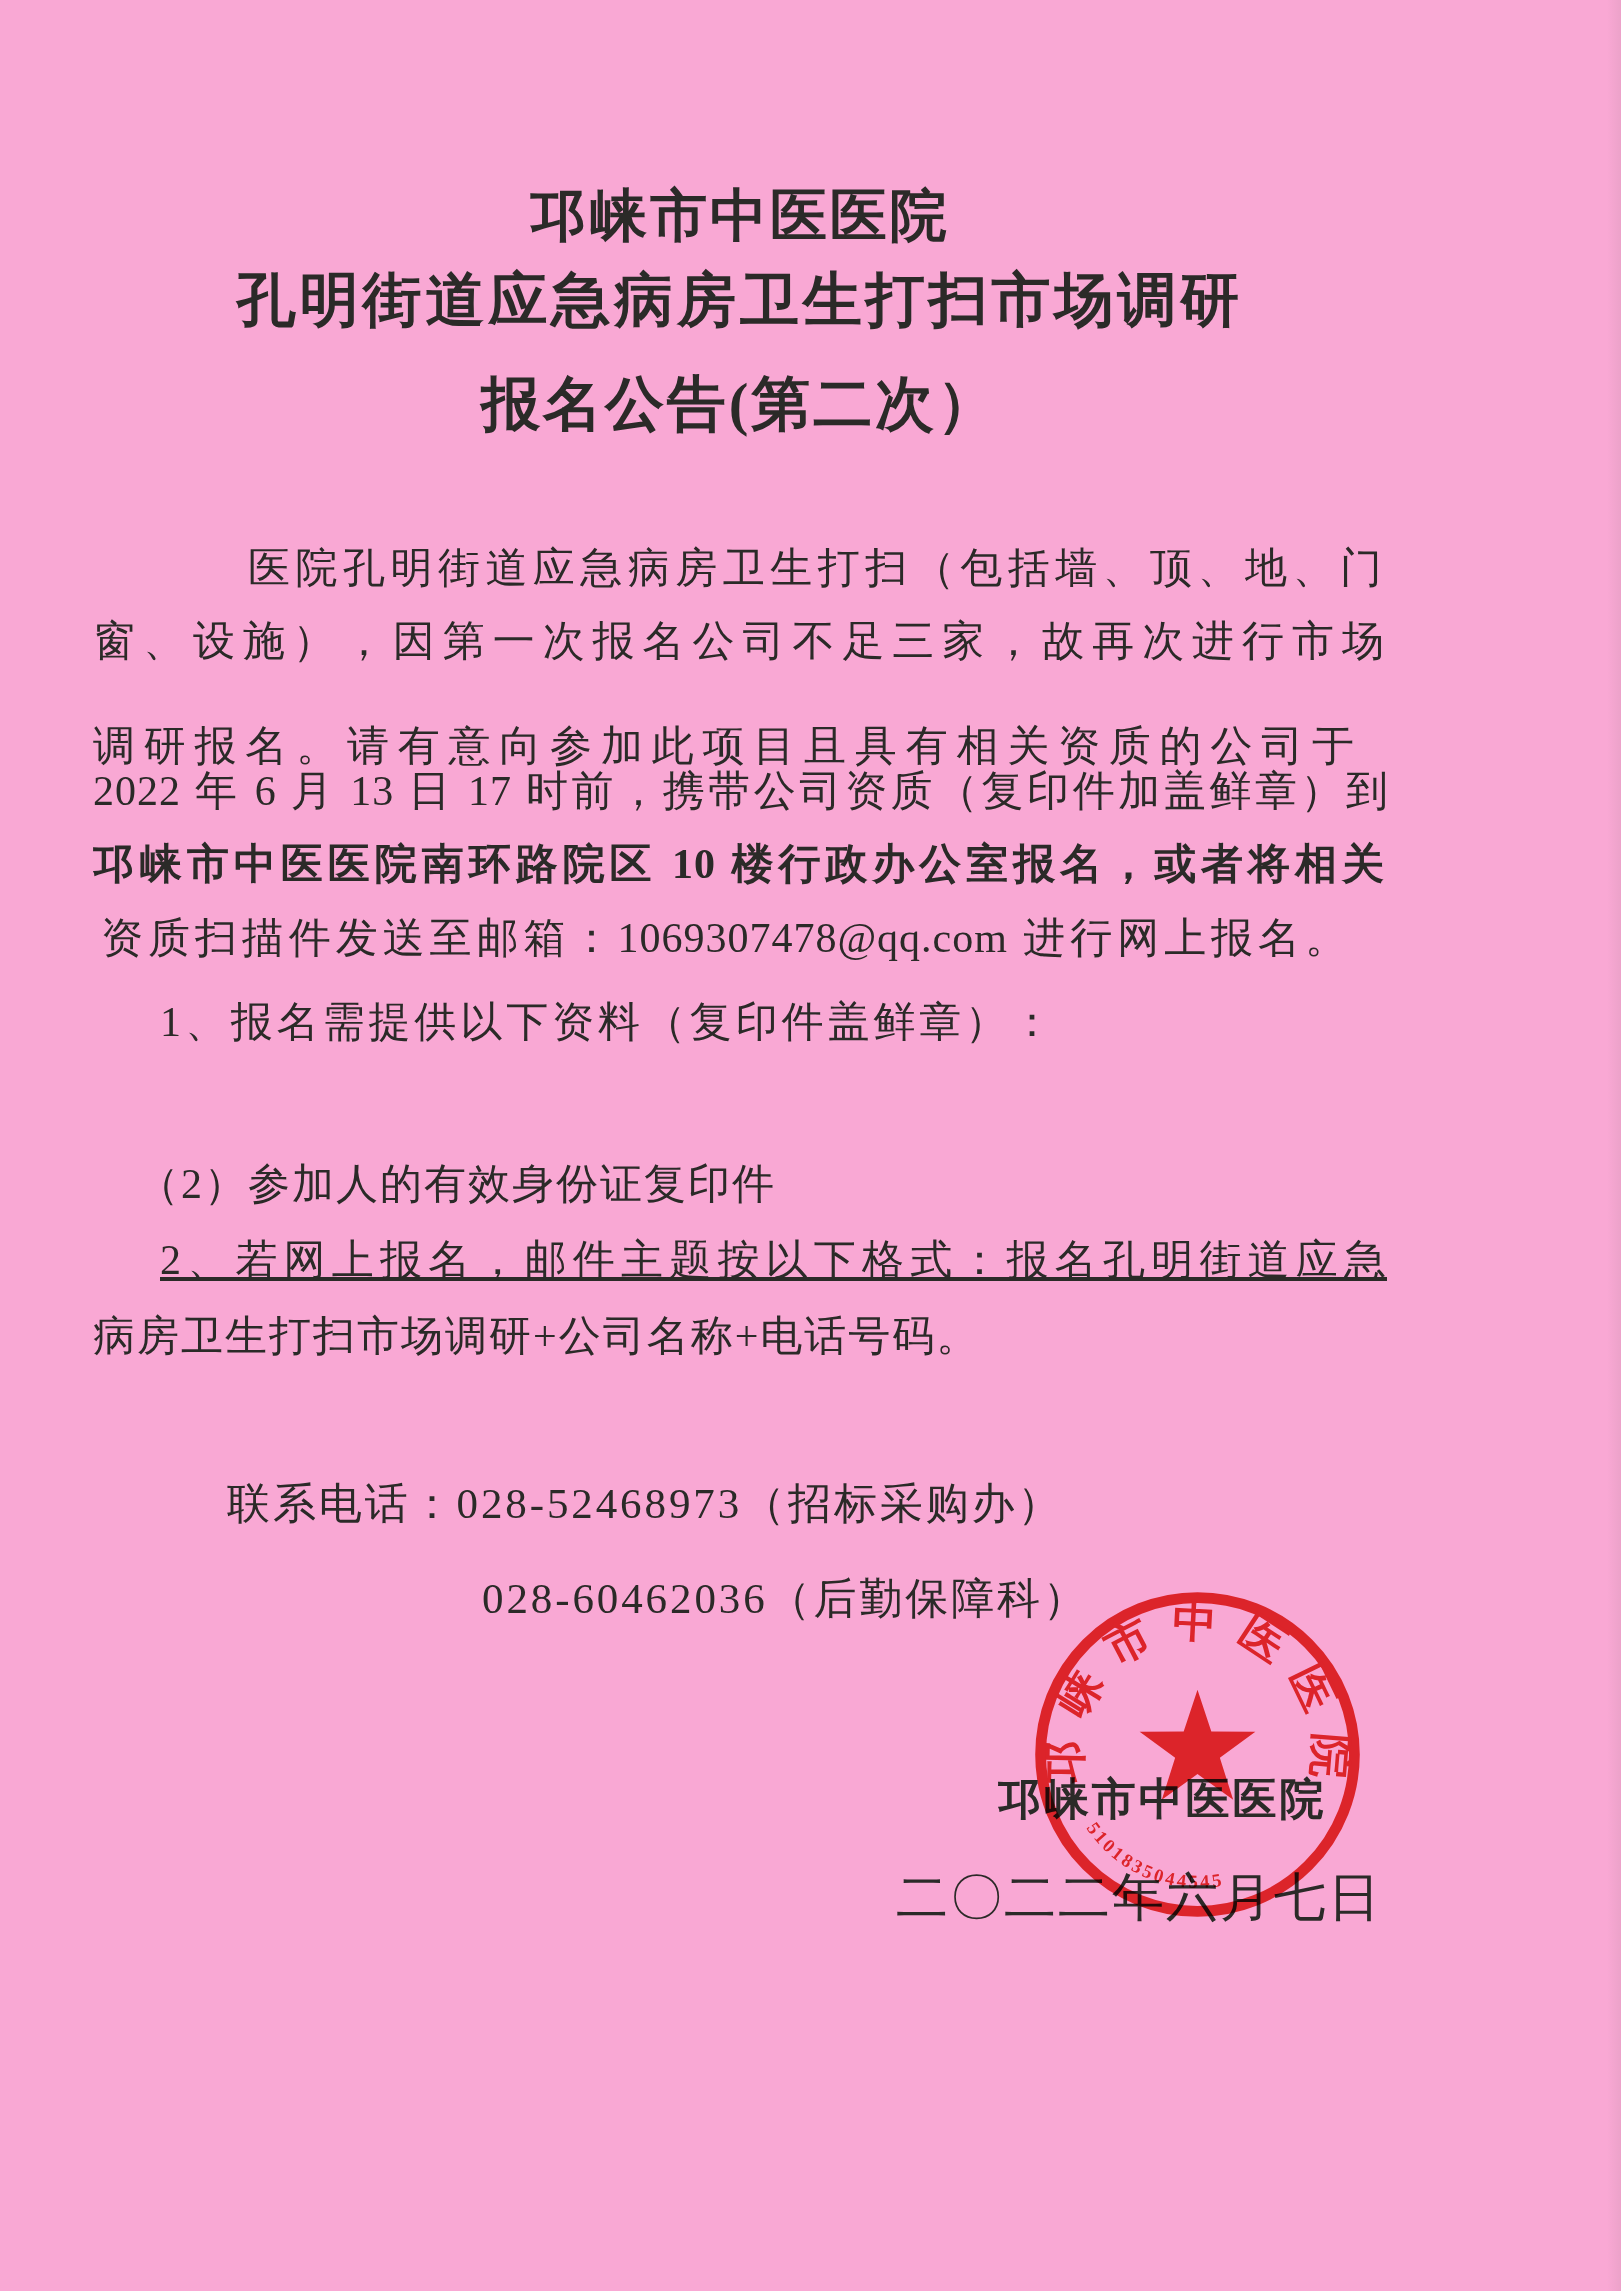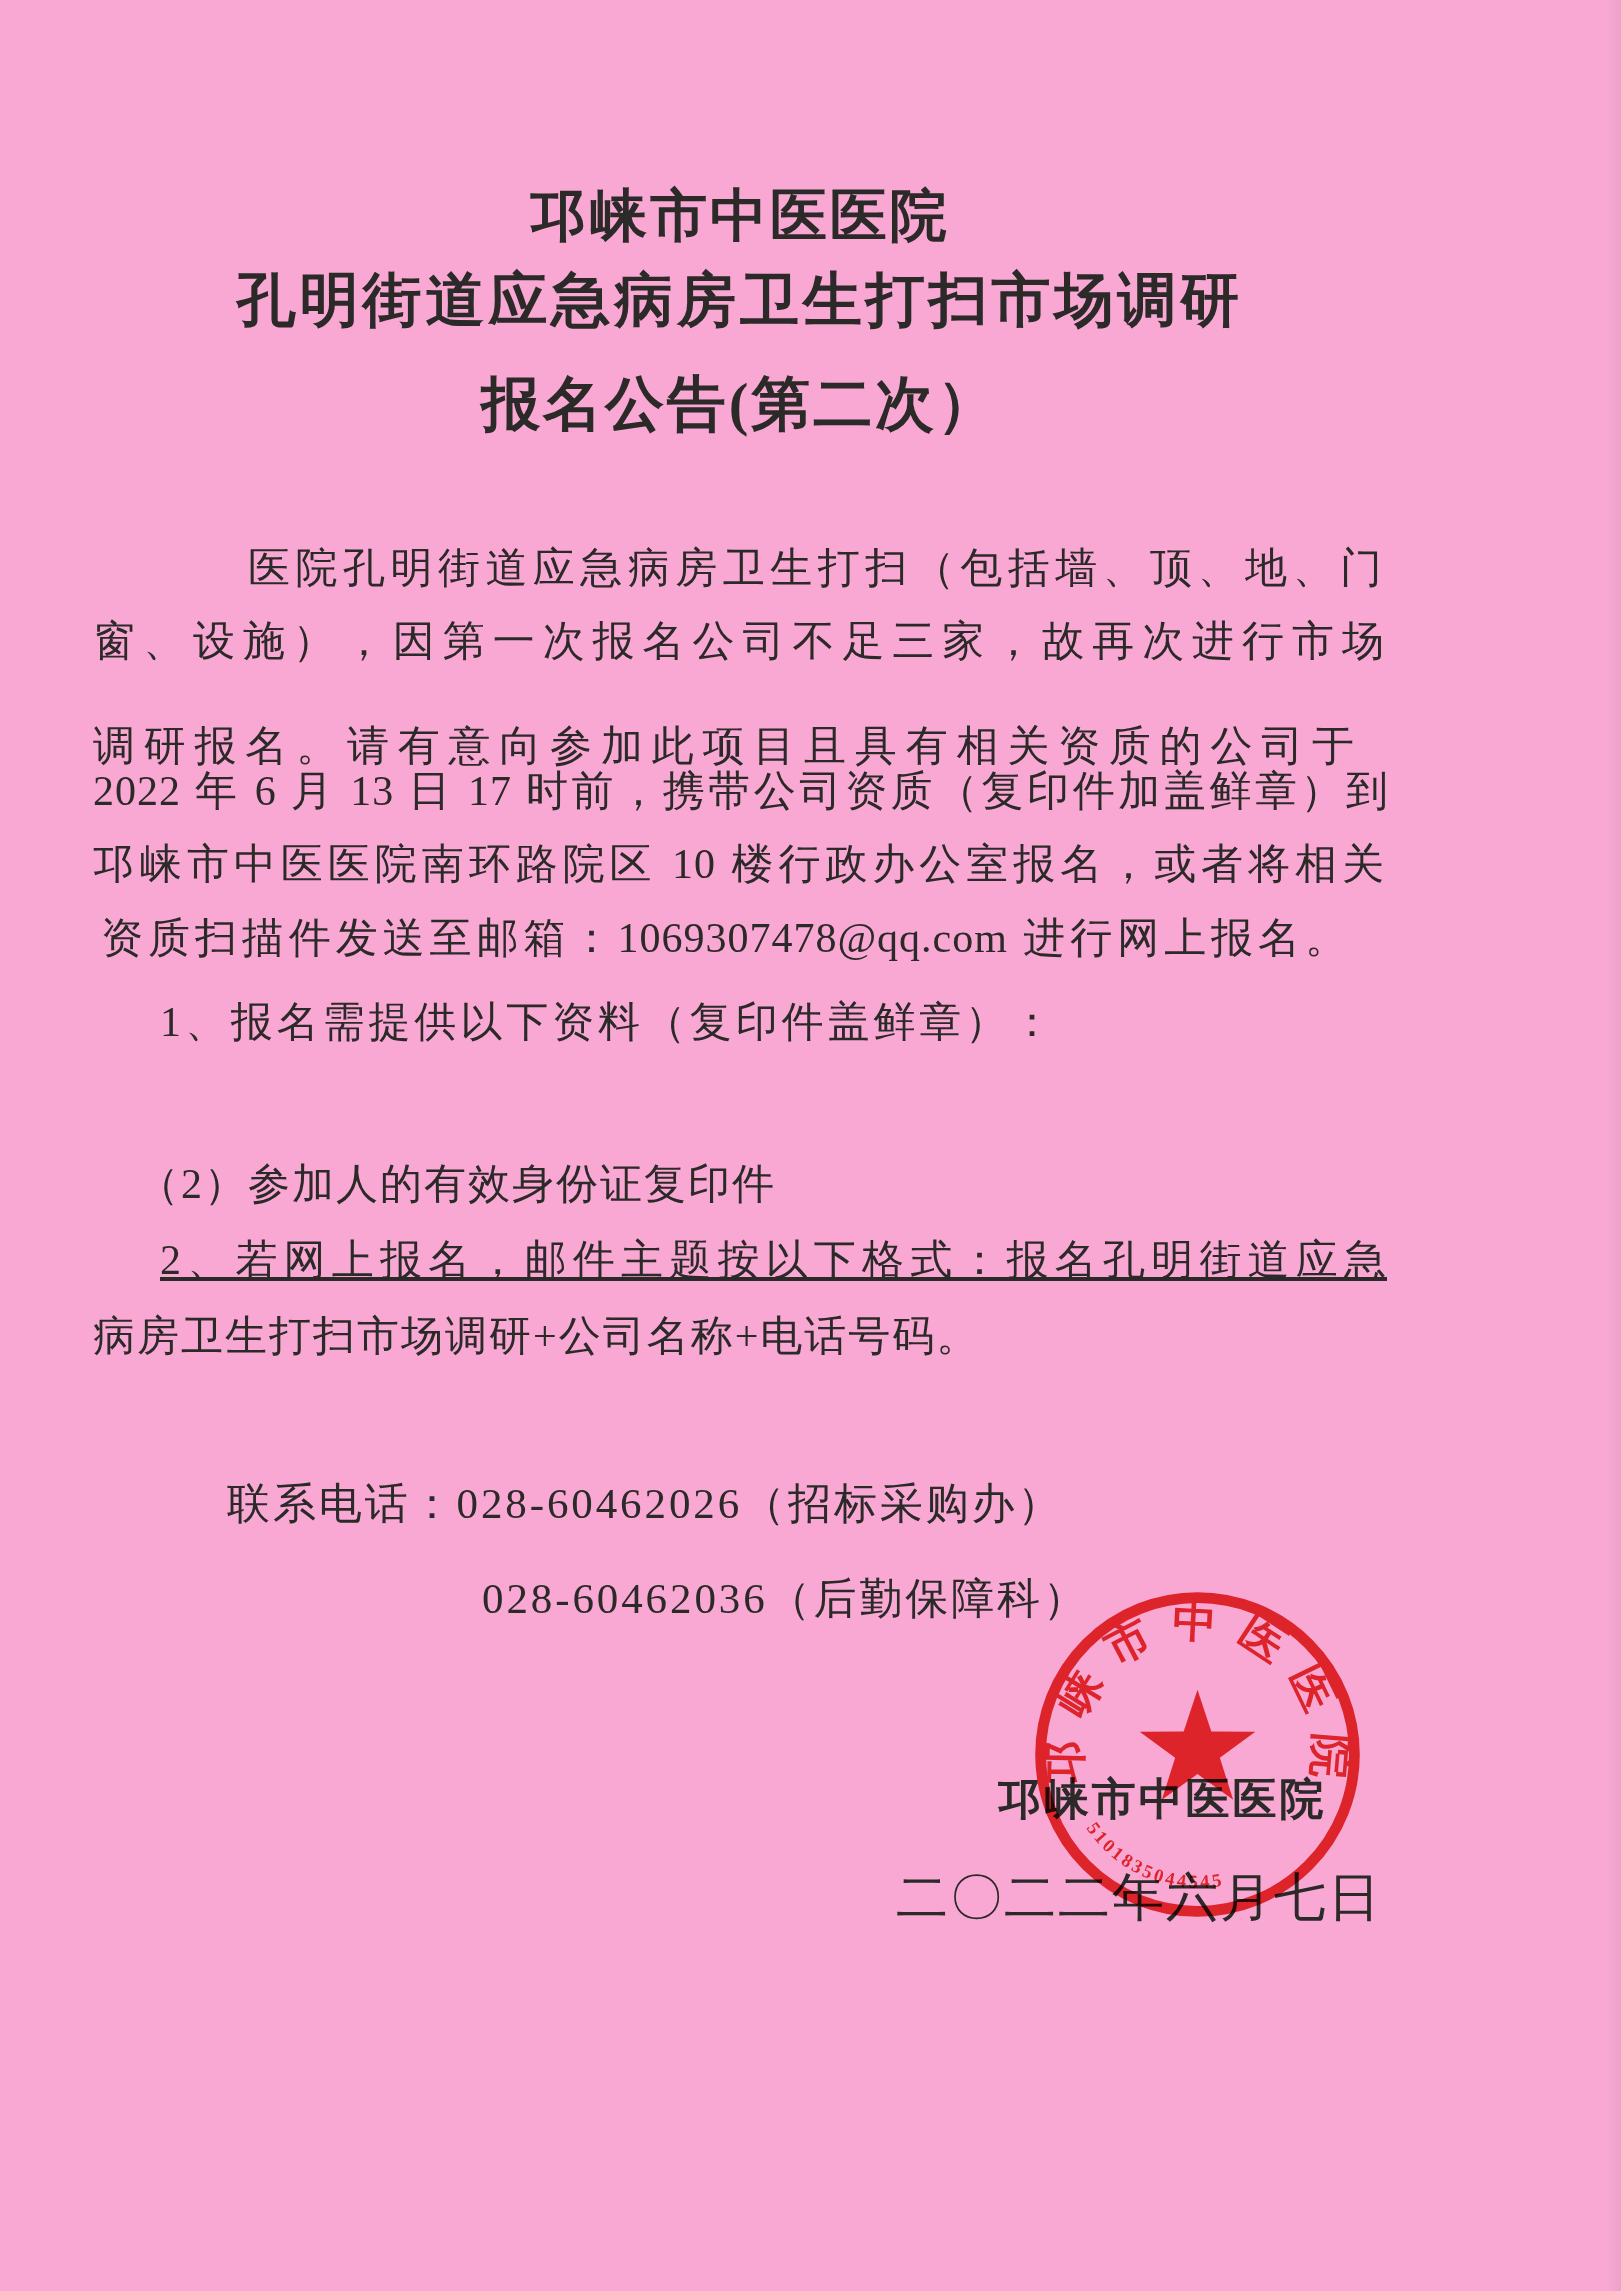--- a/index.html
+++ b/index.html
@@ -33,21 +33,21 @@
     font-size:42px;
     line-height:59px;
     letter-spacing:1px;
   }
   .just { text-align:justify; text-align-last:justify; }
 
   .bl1  { top:539px;  left:248px; width:1135px; }
   .bl2  { top:612px;  left:93px;  width:1292px; }
   .bl3  { top:684px;  left:93px;  width:1262px;margin-top:33px; }
   .bl4  { top:762px;  left:93px;  width:1296px; }
-  .bl5  { top:835px;  left:93px;  width:1292px; }
+  .bl5  { top:835px;  left:93px;  width:1292px;font-weight:bold; }
   .bl6  { top:909px;  left:93px;  width:1247px;margin-left:8px; }
   .bl7  { top:993px; left:160px; width:894px;  }
   .bl8  { top:1066px; left:137px; letter-spacing:2px; }
   .bl9  { top:1155px; left:137px; letter-spacing:2px; }
   .bl10 { top:1231px; left:160px; width:1227px;text-decoration:underline; }
   .bl11 { top:1307px; left:93px;  letter-spacing:2px;text-align:right; }
 
   .contact {
     font-size:43px;
     letter-spacing:2.9px;
@@ -100,21 +100,21 @@
   <div class="abs bline just bl1">医院孔明街道应急病房卫生打扫（包括墙、顶、地、门</div>
   <div class="abs bline just bl3">调研报名。请有意向参加此项目且具有相关资质的公司于</div>
   <div class="abs bline just bl4">2022 年 6 月 13 日 17 时前，携带公司资质（复印件加盖鲜章）到</div>
   <div class="abs bline just bl5">邛崃市中医医院南环路院区 10 楼行政办公室报名，或者将相关</div>
   <div class="abs bline just bl6">资质扫描件发送至邮箱：1069307478@qq.com 进行网上报名。</div>
   <div class="abs bline just bl7">1、报名需提供以下资料（复印件盖鲜章）：</div>
   <div class="abs bline bl9">（2）参加人的有效身份证复印件</div>
   <div class="abs bline just bl10">2、若网上报名，邮件主题按以下格式：报名孔明街道应急</div>
   <div class="abs bline bl11">病房卫生打扫市场调研+公司名称+电话号码。</div>
 
-  <div class="abs contact contact1">联系电话：028-60462026（招标采购办）</div>
+  <div class="abs contact contact1">联系电话：028-52468973（招标采购办）</div>
   <div class="abs contact contact2">028-60462036（后勤保障科）</div>
 
   <div class="abs signature">邛崃市中医医院</div>
   <div class="abs dateline">二〇二二年六月七日</div>
 
   <svg class="abs seal" viewBox="0 0 360 360" xmlns="http://www.w3.org/2000/svg" aria-hidden="true">
     <defs>
       <path id="sealArcTop" d="M 64.1,211.1 A 120,120 0 1 1 295.9,211.1" fill="none"></path>
       <path id="sealArcBottom" d="M 62.2,248 A 136,136 0 0 0 297.8,248" fill="none"></path>
     </defs>

